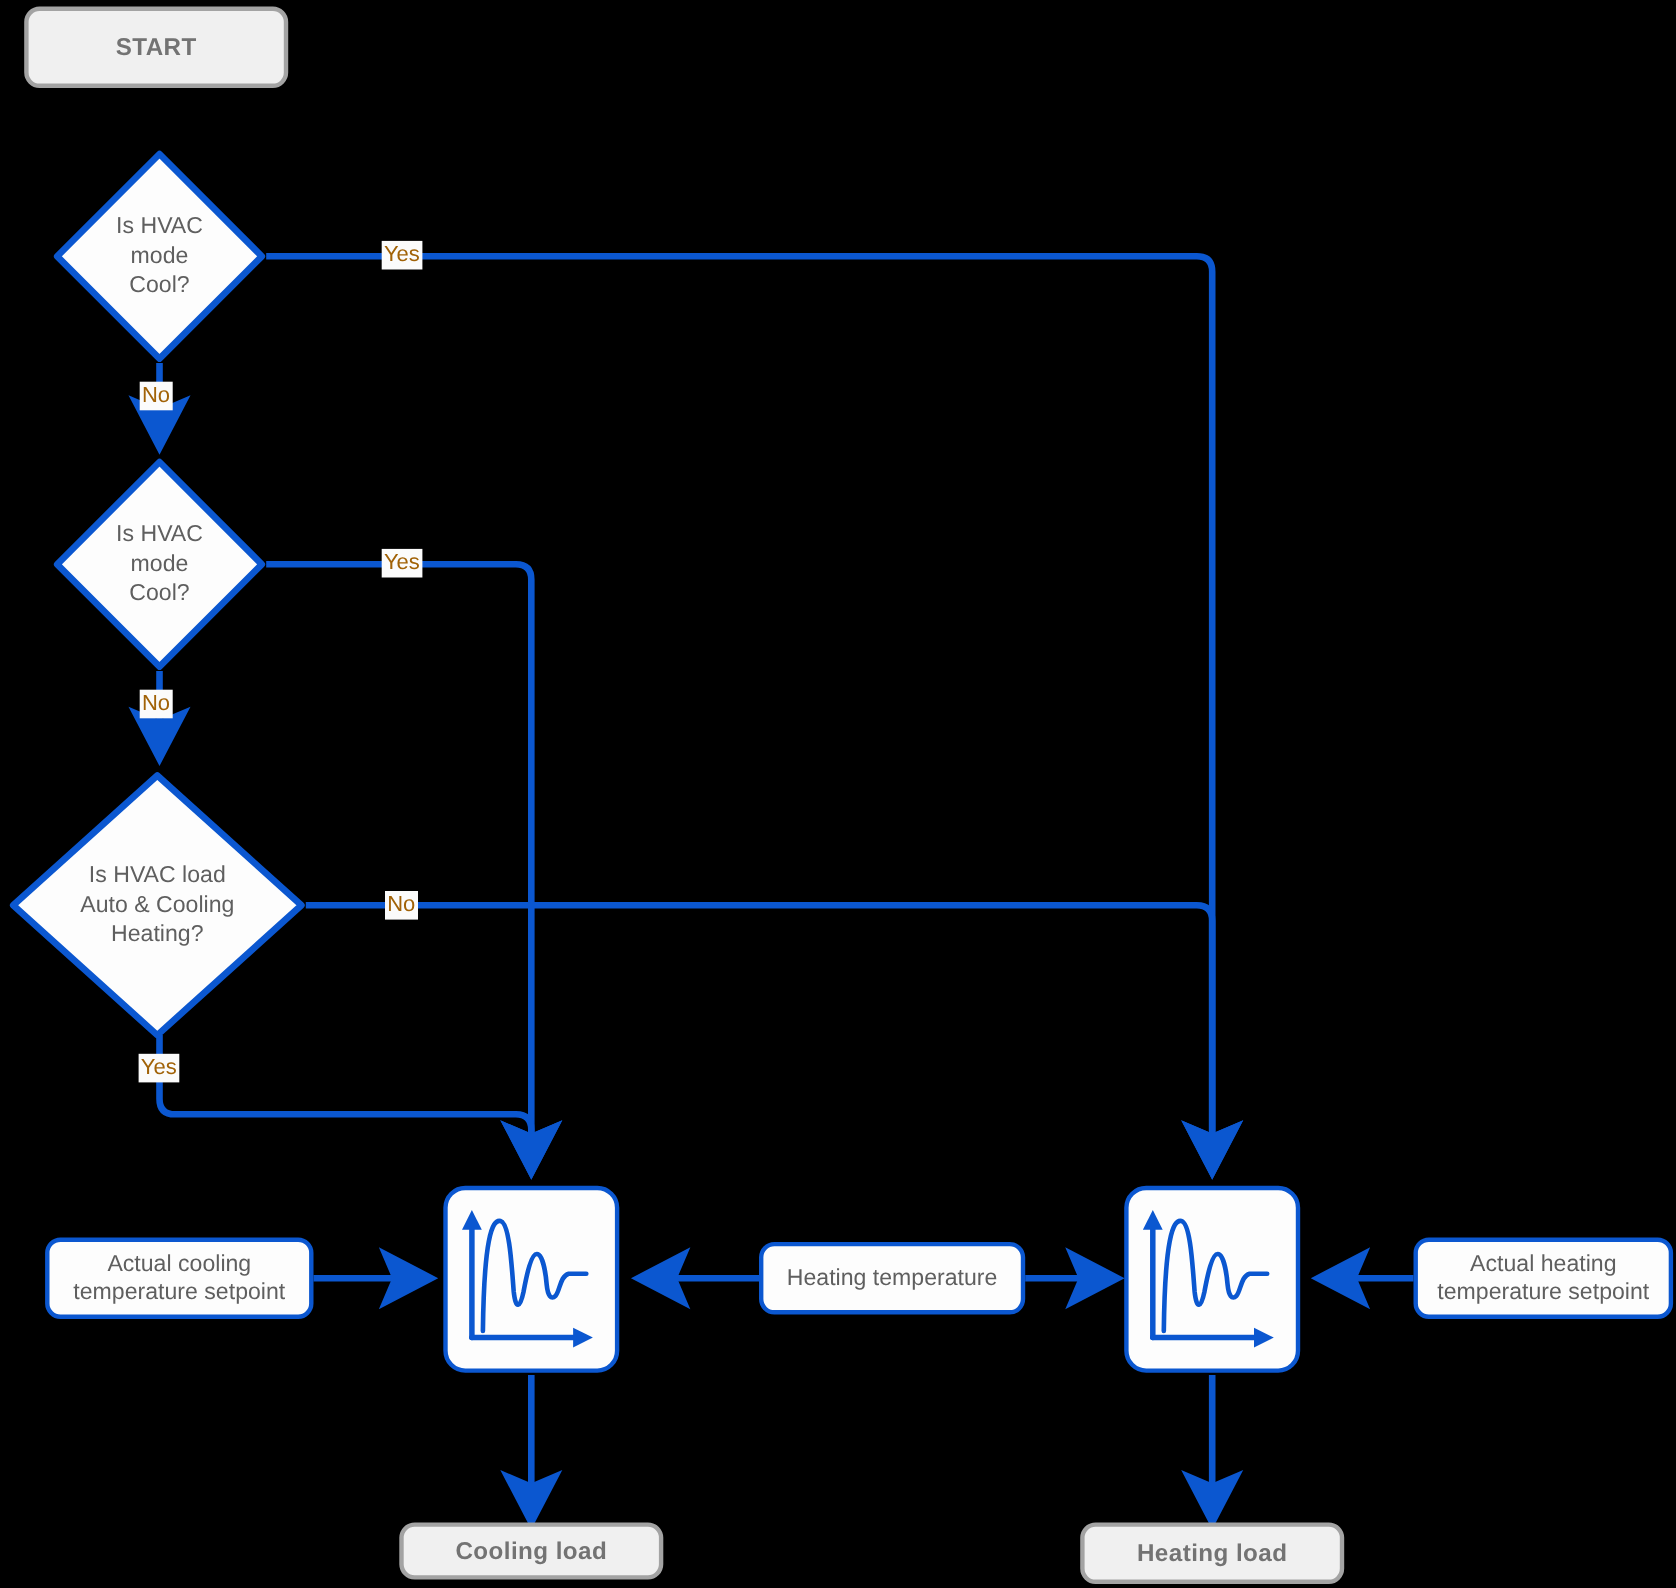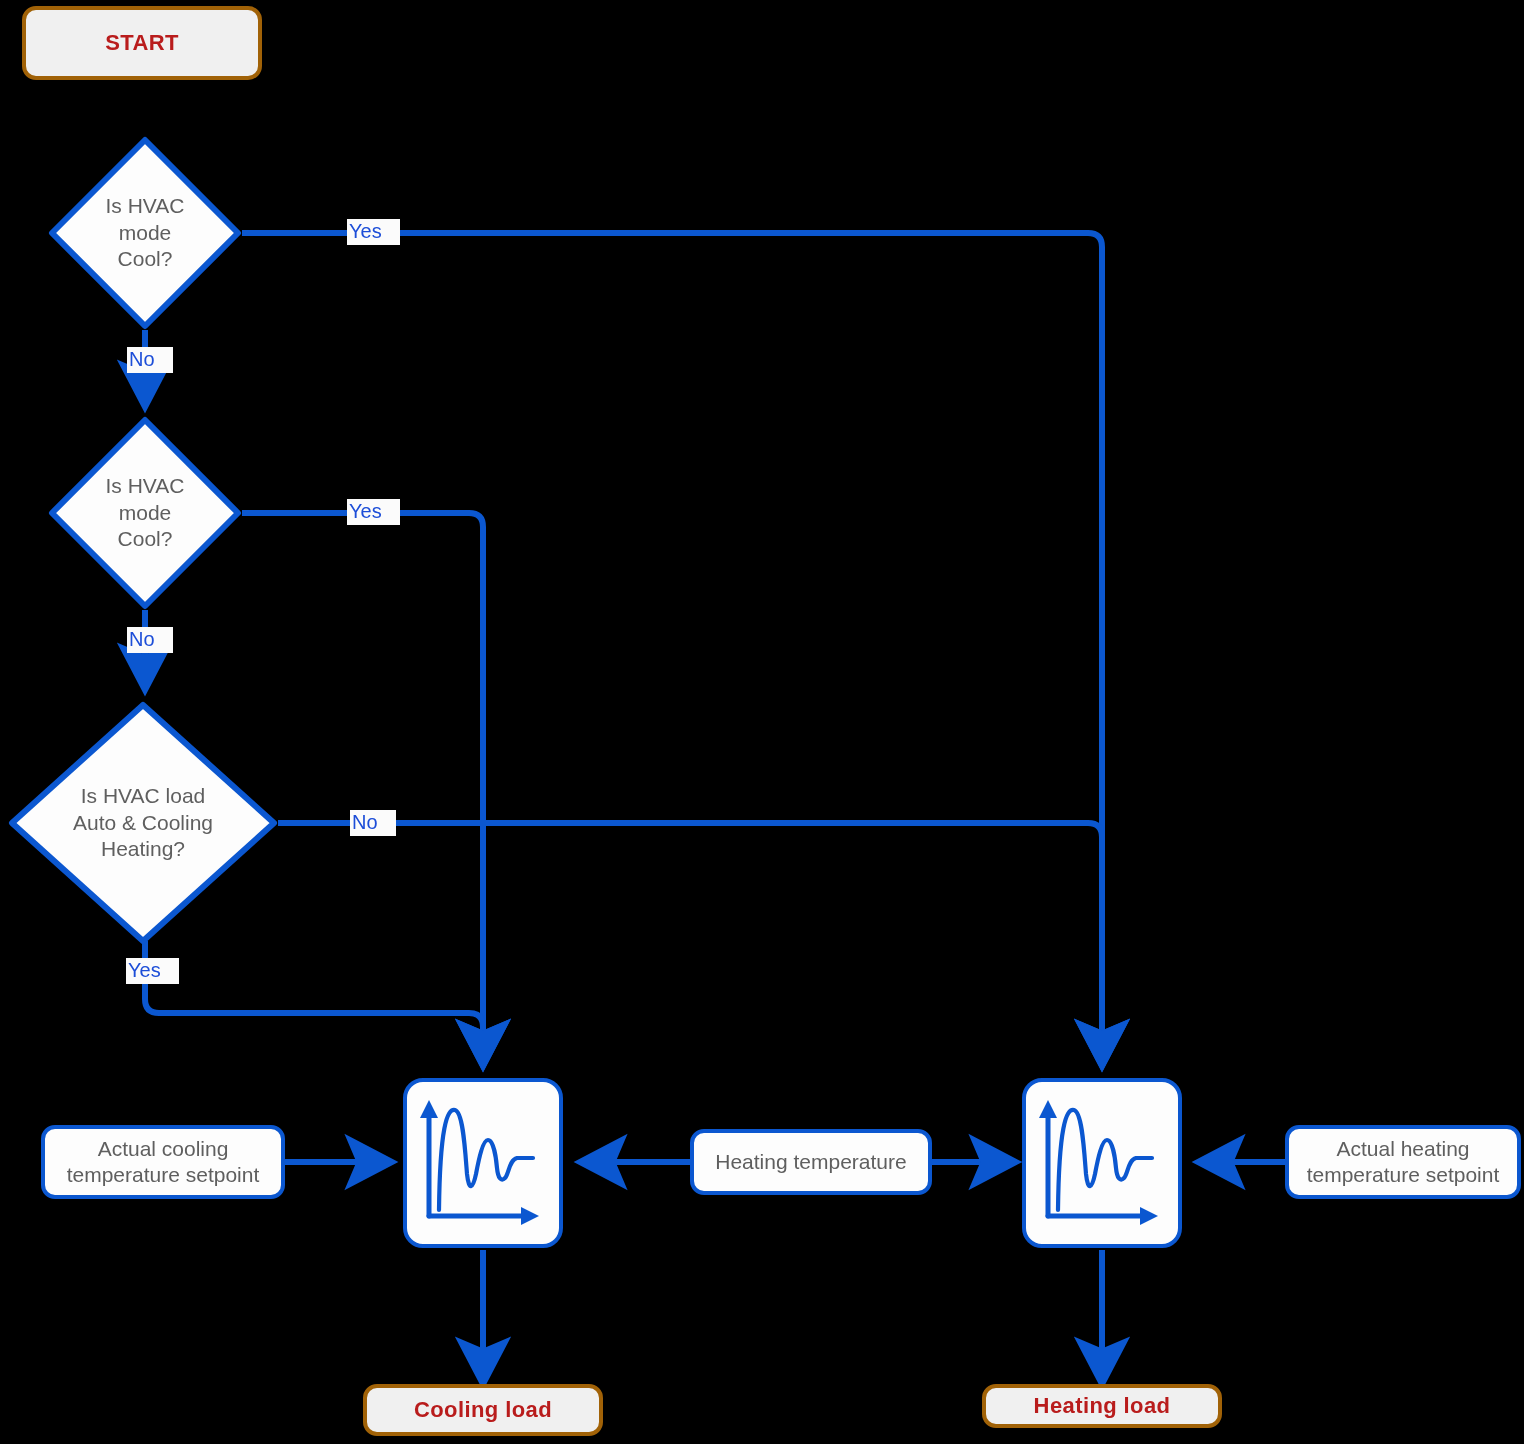--- a/index.html
+++ b/index.html
@@ -25,23 +25,23 @@
   .node {
     position: absolute;
     box-sizing: border-box;
     display: flex;
     align-items: center;
     justify-content: center;
     text-align: center;
   }
   .terminal {
     background: #f0f0f0;
-    border: 4px solid #a16207;
+    border: 4px solid #a3a3a3;
     border-radius: 14px;
-    color: #b91c1c;
+    color: #737373;
     font-weight: bold;
     font-size: 22px;
     letter-spacing: 0.4px;
     align-items: center;
   }
   .io-box {
     background: #fdfdfd;
     border: 4px solid #0b57d0;
     border-radius: 14px;
     color: #5f5f5f;
@@ -62,24 +62,24 @@
     justify-content: center;
     text-align: center;
     color: #5f5f5f;
     font-size: 21px;
     line-height: 1.28;
     pointer-events: none;
   }
   .edge-label {
     position: absolute;
     background: #fbfbfb;
-    color: #1d4ed8;
+    color: #a16207;
     font-size: 20px;
     line-height: 1.05;
-    padding: 2px 18px 3px 2px;
+    padding: 2px 2px 3px 2px;
     white-space: nowrap;
   }
 </style>
 </head>
 <body>
 
 <div id="canvas">
 
   <svg class="layer" viewBox="0 0 1524 1444">
     <defs>
@@ -201,17 +201,17 @@
 
   <div class="node io-box" style="left:1285px; top:1125px; width:236px; height:74px; flex-direction:column;">
     <span>Actual heating</span>
     <span>temperature setpoint</span>
   </div>
 
   <div class="node terminal" style="left:363px; top:1384px; width:240px; height:52px;">
     <span>Cooling load</span>
   </div>
 
-  <div class="node terminal" style="left:982px; top:1384px; width:240px; height:44px;">
+  <div class="node terminal" style="left:982px; top:1384px; width:240px; height:56px;">
     <span>Heating load</span>
   </div>
 
 </div>
 
 </body></html>

